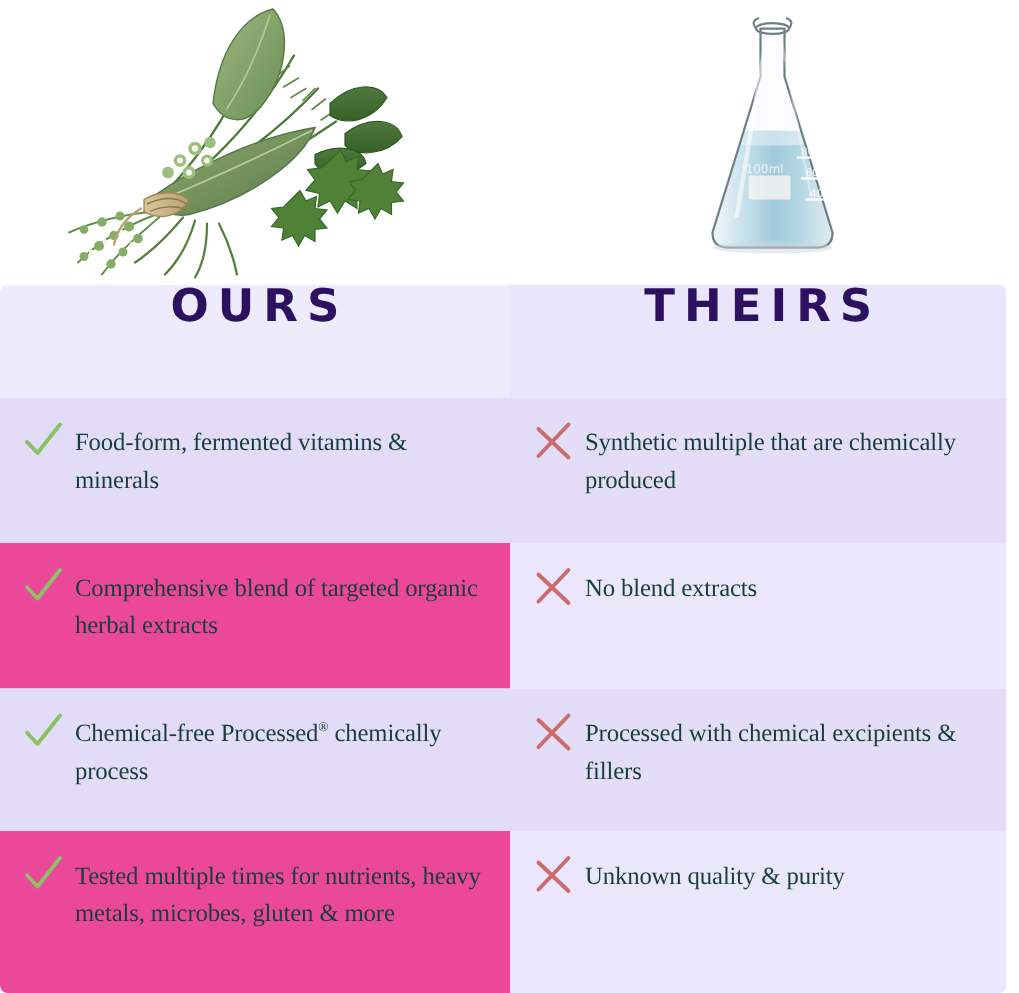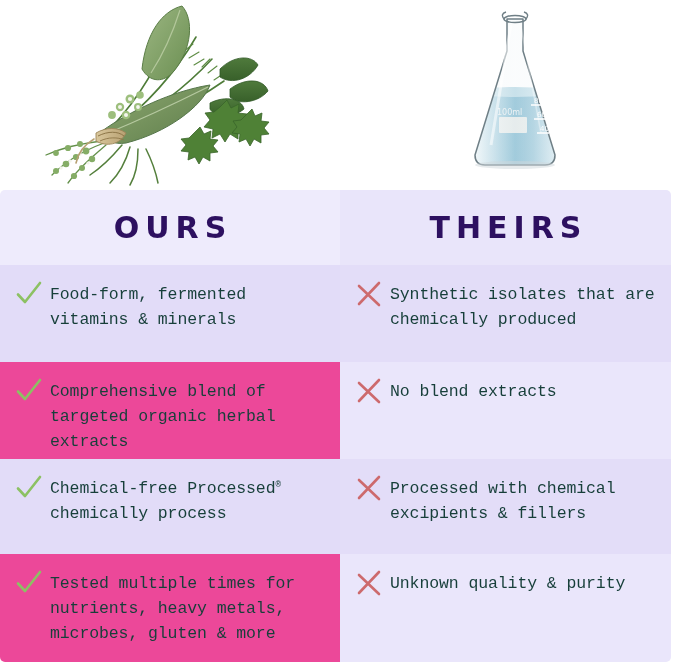--- a/index.html
+++ b/index.html
@@ -77,21 +77,21 @@
     position: relative;
     box-sizing: border-box;
   }
   .cell.left  { width: 340px; }
   .cell.right { width: 331px; }
 
   
   .row-header { height: 75px; }
   .row-header .cell {
     display: flex;
-    align-items: center;
+    align-items: flex-start;
     justify-content: center;
   }
   .row-header .cell.left  { background: #eeebfc; }
   .row-header .cell.right { background: #e9e5fa; }
 
   .col-title {
     color: #2d1060;
     font-family: "DejaVu Sans", sans-serif;
     font-size: 30px;
     font-weight: 700;
@@ -119,21 +119,21 @@
     flex: 0 0 auto;
     width: 30px;
     height: 30px;
     margin-right: 6px;
     margin-top: -2px;
   }
   .mark svg { display: block; width: 30px; height: 30px; }
 
   .item-text {
     color: #173f3a;
-    font-family: Liberation Mono, monospace;
+    font-family: Liberation Serif, serif;
     font-size: 16.5px;
     line-height: 25px;
     letter-spacing: -0.1px;
     padding-top: 1px;
     max-width: 280px;
   }
   .item-text sup {
     font-size: 9px;
     vertical-align: super;
     line-height: 0;
@@ -324,21 +324,21 @@
             </svg>
         </span>
         <span class="item-text">Food-form, fermented vitamins &amp; minerals</span>
       </div>
       <div class="cell right">
         <span class="mark">
           <svg viewBox="0 0 30 30">
               <path d="M5 25 L25 4 M5 7 L25 26" fill="none" stroke="#cd6a6d" stroke-width="2.6" stroke-linecap="round"></path>
             </svg>
         </span>
-        <span class="item-text">Synthetic isolates that are chemically produced</span>
+        <span class="item-text">Synthetic multiple that are chemically produced</span>
       </div>
     </div>
 
     <div class="row row-body shade-b" style="height:97px">
       <div class="cell left">
         <span class="mark">
           <svg viewBox="0 0 30 30">
               <path d="M4 15.5 L11 23 L26 4" fill="none" stroke="#8cc163" stroke-width="2.6" stroke-linecap="round" stroke-linejoin="round"></path>
             </svg>
         </span>

